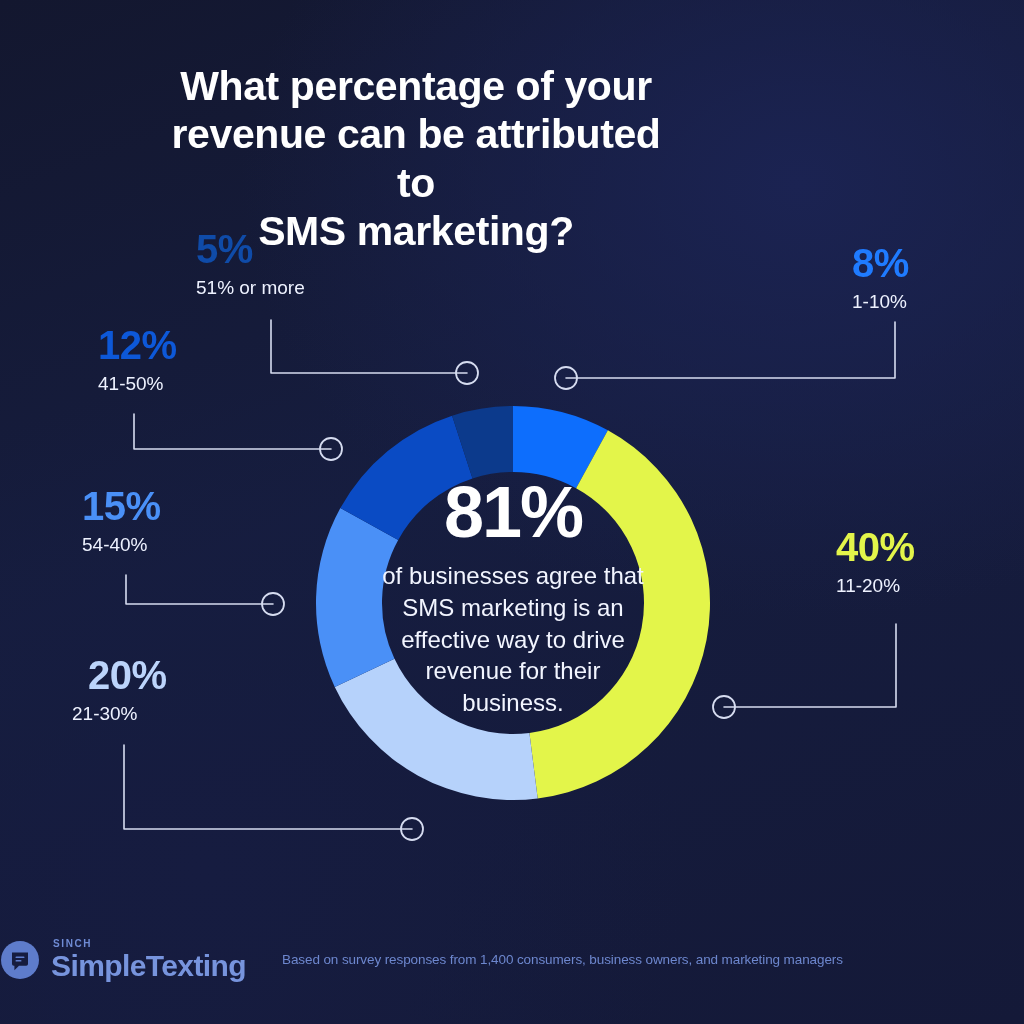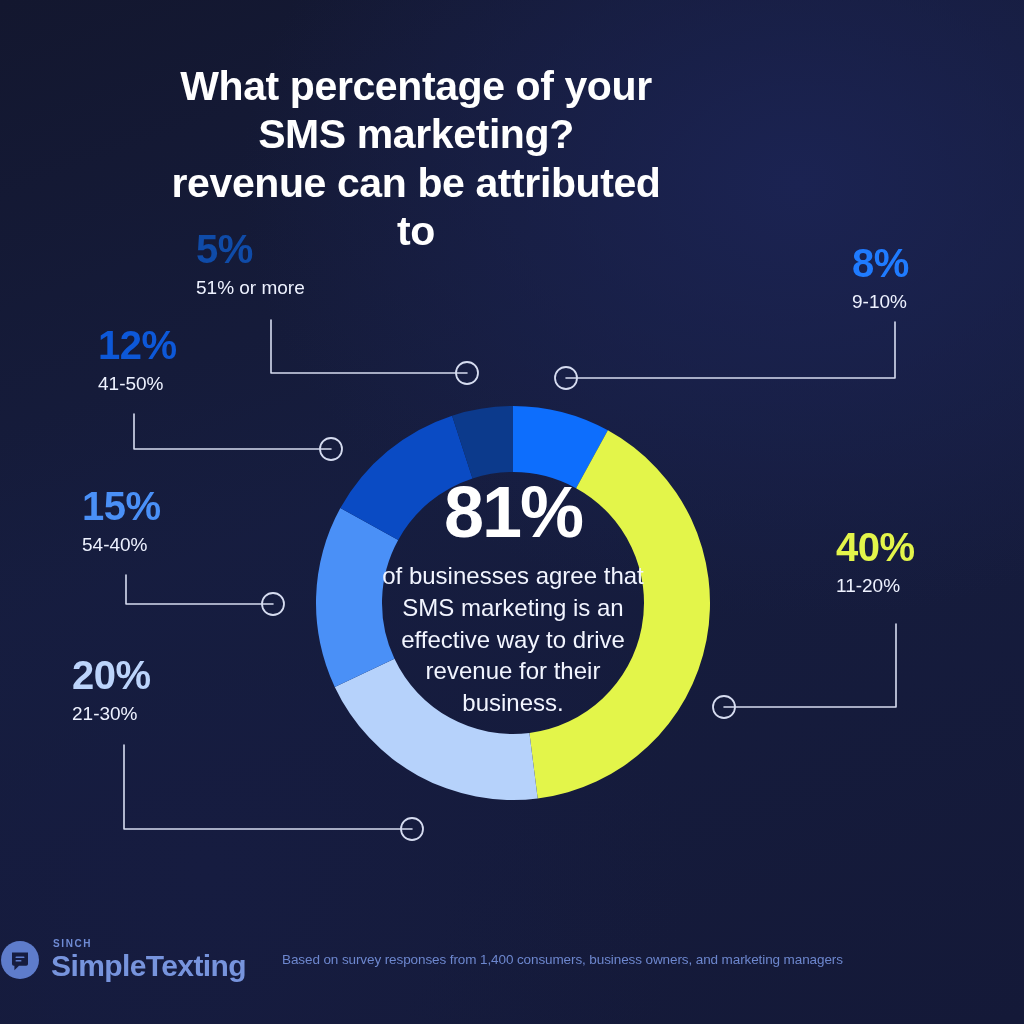--- a/index.html
+++ b/index.html
@@ -162,22 +162,22 @@
     letter-spacing: -0.1px;
   }
 </style>
 </head>
 <body>
 
 <div id="infographic">
 
   <div class="title">
     <span class="title-line">What percentage of your</span>
+    <span class="title-line">revenue can be attributed to</span>
     <span class="title-line">SMS marketing?</span>
-    <span class="title-line">revenue can be attributed to</span>
   </div>
 
   <div id="donut-wrap">
     <svg id="donut-svg" viewBox="0 0 394 394">
       <g id="donut-segments">
           <path d="M 197 0 A 197 197 0 0 1 291.9054737980379 24.367584031358888 L 260.1097313073247 82.20382491425387 A 131 131 0 0 0 197 66 Z" fill="#0d6efd"></path>
           <path d="M 291.9054737980379 24.367584031358888 A 197 197 0 0 1 221.6906470121679 392.44659615895216 L 213.41865359692383 326.9670258721966 A 131 131 0 0 0 260.1097313073247 82.20382491425387 Z" fill="#e3f54a"></path>
           <path d="M 221.6906470121679 392.44659615895216 A 197 197 0 0 1 18.749070664194136 280.8785204383193 L 78.46765612695144 252.7770871950245 A 131 131 0 0 0 213.41865359692383 326.9670258721966 Z" fill="#b6d2fb"></path>
           <path d="M 18.749070664194136 280.8785204383193 A 197 197 0 0 1 24.367584031358888 102.09452620196207 L 82.20382491425389 133.89026869267528 A 131 131 0 0 0 78.46765612695144 252.7770871950245 Z" fill="#4a90f7"></path>
           <path d="M 24.367584031358888 102.09452620196207 A 197 197 0 0 1 136.12365210813533 9.641866289854761 L 156.51877373688188 72.41159636533489 A 131 131 0 0 0 82.20382491425389 133.89026869267528 Z" fill="#0a4bc4"></path>
@@ -209,21 +209,21 @@
       <path d="M 273 604 L 126 604 L 126 575"></path>
       <circle cx="273" cy="604" r="11" fill="none" stroke="#d6dcf0" stroke-width="1.8"></circle>
 
       <path d="M 412 829 L 124 829 L 124 745"></path>
       <circle cx="412" cy="829" r="11" fill="none" stroke="#d6dcf0" stroke-width="1.8"></circle>
     </g>
   </svg>
 
   <div class="callout right" id="callout-8">
     <span class="pct" style="color: rgb(31, 123, 255);">8%</span>
-    <span class="rng">9-10%</span>
+    <span class="rng">1-10%</span>
   </div>
 
   <div class="callout right" id="callout-40">
     <span class="pct" style="color: rgb(227, 245, 74);">40%</span>
     <span class="rng">11-20%</span>
   </div>
 
   <div class="callout left" id="callout-5">
     <span class="pct" style="color: rgb(15, 75, 168);">5%</span>
     <span class="rng">51% or more</span>
@@ -233,21 +233,21 @@
     <span class="pct" style="color: rgb(13, 88, 216);">12%</span>
     <span class="rng">41-50%</span>
   </div>
 
   <div class="callout left" id="callout-15">
     <span class="pct" style="color: rgb(74, 144, 247);">15%</span>
     <span class="rng">54-40%</span>
   </div>
 
   <div class="callout left" id="callout-20">
-    <span class="pct" style="color: rgb(188, 212, 251);">20%</span>
+    <span class="pct" style="color: rgb(188, 212, 251); margin-left: 16px;">20%</span>
     <span class="rng">21-30%</span>
   </div>
 
   <div id="footer">
     <svg class="logo-mark" viewBox="0 0 40 40">
       <circle cx="20" cy="20" r="19" fill="#5e7ccb"></circle>
       <path d="M12 12.5h16v11.5a1.8 1.8 0 0 1-1.8 1.8H19l-4.6 4.4v-4.4h-0.6a1.8 1.8 0 0 1-1.8-1.8z" fill="#161c3e"></path>
       <rect x="15.5" y="16.4" width="9" height="1.7" rx="0.85" fill="#5e7ccb"></rect>
       <rect x="15.5" y="19.9" width="6" height="1.7" rx="0.85" fill="#5e7ccb"></rect>
     </svg>

